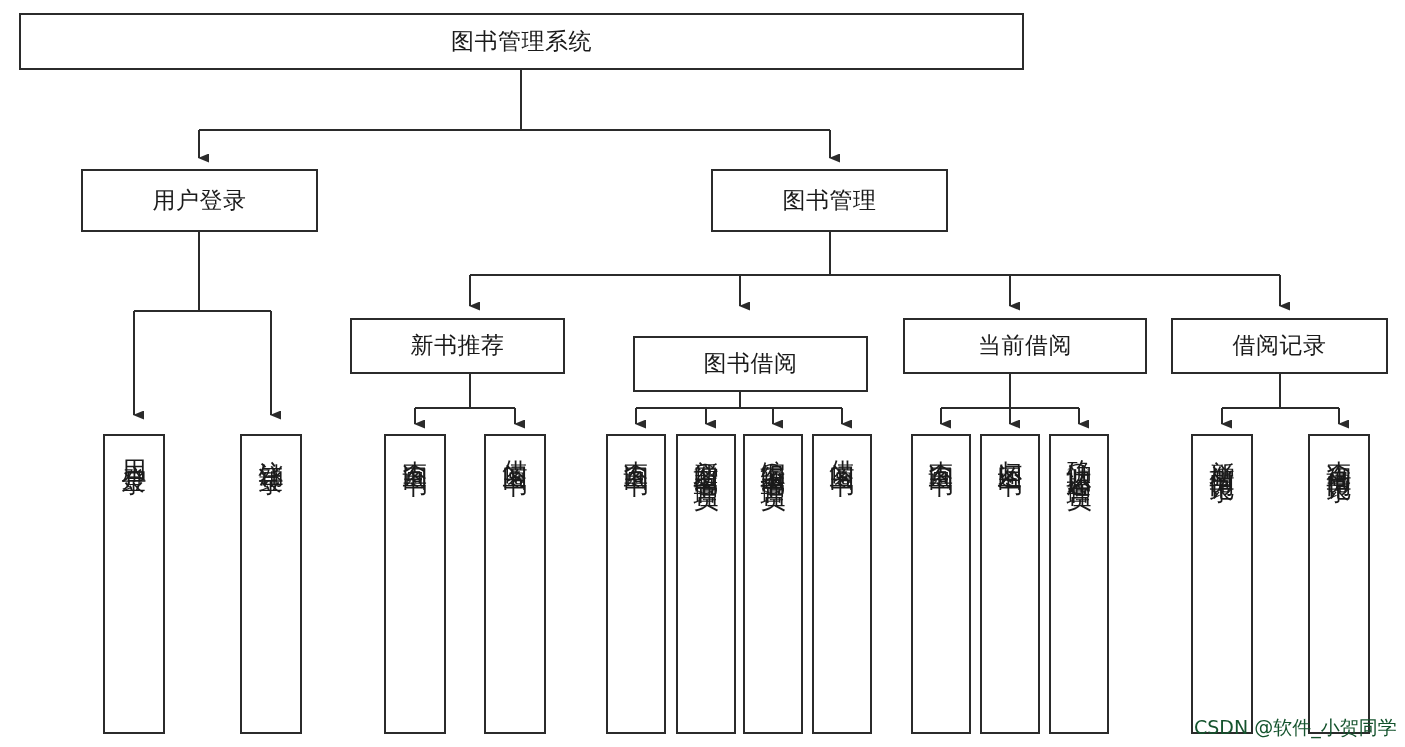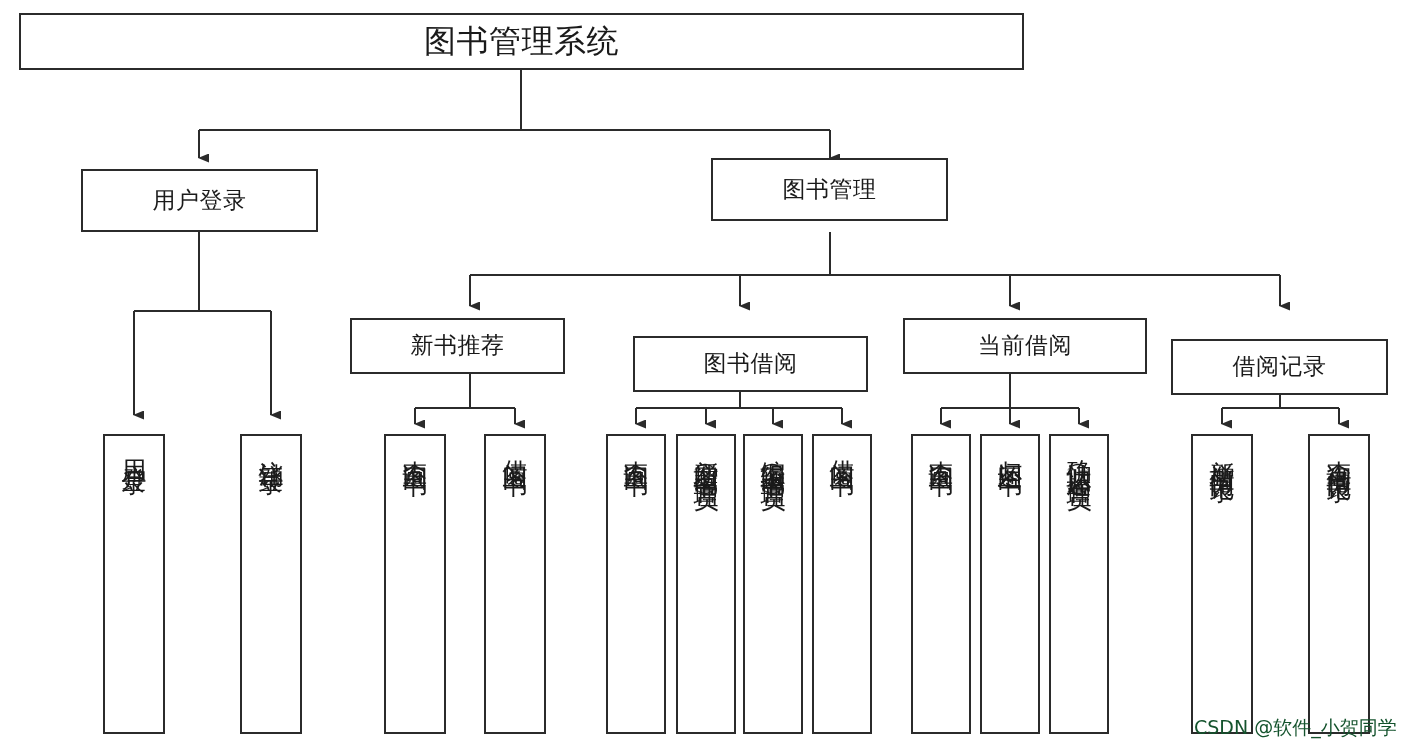--- a/index.html
+++ b/index.html
@@ -41,21 +41,21 @@
     text-align: center;
     line-height: 1.18;
     white-space: nowrap;
   }
   
   .node.horiz .node-label {
     font-size: 23px;
     letter-spacing: 0.5px;
   }
   .node.root .node-label {
-    font-size: 32px;
+    font-size: 23px;
   }
   
   .node.vert {
     align-items: flex-start;
     padding-top: 4px;
   }
   .node.vert .node-label {
     writing-mode: vertical-rl;
     text-orientation: upright;
     font-size: 25px;
@@ -128,34 +128,34 @@
     </g>
   </svg>
 
   <div class="node horiz root" style="left:19px; top:13px; width:1005px; height:57px;">
     <span class="node-label">图书管理系统</span>
   </div>
 
   <div class="node horiz" style="left:81px; top:169px; width:237px; height:63px;">
     <span class="node-label">用户登录</span>
   </div>
-  <div class="node horiz" style="left:711px; top:158px; width:237px; height:63px;">
+  <div class="node horiz" style="left:711px; top:169px; width:237px; height:63px;">
     <span class="node-label">图书管理</span>
   </div>
 
   <div class="node horiz" style="left:350px; top:318px; width:215px; height:56px;">
     <span class="node-label">新书推荐</span>
   </div>
   <div class="node horiz" style="left:633px; top:336px; width:235px; height:56px;">
     <span class="node-label">图书借阅</span>
   </div>
   <div class="node horiz" style="left:903px; top:318px; width:244px; height:56px;">
     <span class="node-label">当前借阅</span>
   </div>
-  <div class="node horiz" style="left:1171px; top:318px; width:217px; height:56px;margin-top:21px;">
+  <div class="node horiz" style="left:1171px; top:318px; width:217px; height:56px;">
     <span class="node-label">借阅记录</span>
   </div>
 
   <div class="node vert" style="left:103px; top:434px; width:62px; height:300px;">
     <span class="node-label">用户登录</span>
   </div>
   <div class="node vert" style="left:240px; top:434px; width:62px; height:300px;">
     <span class="node-label">注销登录</span>
   </div>
 

